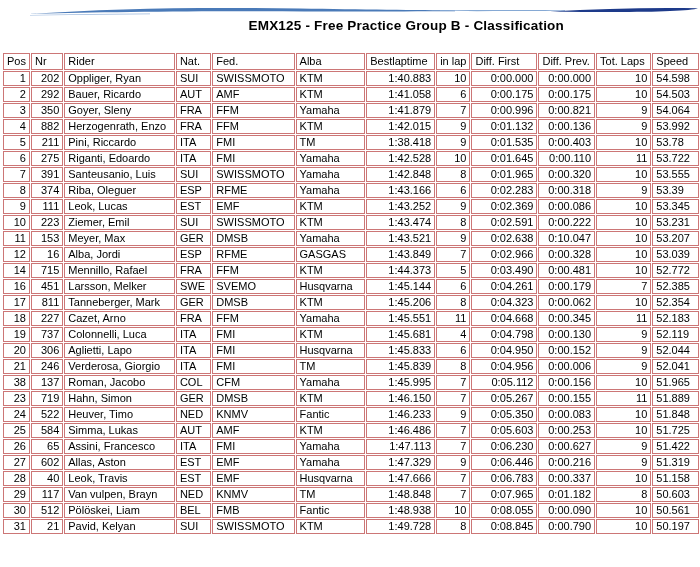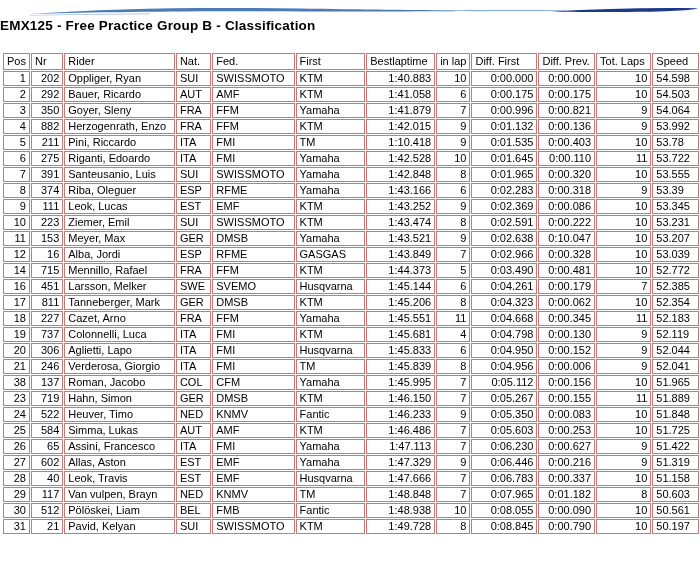--- a/index.html
+++ b/index.html
@@ -23,21 +23,21 @@
     top: 2px;
     left: 0;
     width: 700px;
     height: 18px;
   }
   .title {
     position: absolute;
     top: 18px;
     left: 0;
     width: 564px;
-    text-align: left;
+    text-align: right;
     font-size: 13.5px;
     font-weight: bold;
     letter-spacing: 0.2px;
   }
   table.classification {
     position: absolute;
     top: 52px;
     left: 2px;
     border-collapse: separate;
     border-spacing: 1px;
@@ -103,21 +103,21 @@
         <col style="width: 56px;">
         <col style="width: 48px;">
       </colgroup>
     <thead>
         <tr>
           <th class="al-l">Pos</th>
           <th class="al-l">Nr</th>
           <th class="al-l">Rider</th>
           <th class="al-l">Nat.</th>
           <th class="al-l">Fed.</th>
-          <th class="al-l">First</th>
+          <th class="al-l">Alba</th>
           <th class="al-l">Bestlaptime</th>
           <th class="al-l">in lap</th>
           <th class="al-l">Diff. First</th>
           <th class="al-l">Diff. Prev.</th>
           <th class="al-l">Tot. Laps</th>
           <th class="al-l">Speed</th>
         </tr>
       </thead>
     <tbody>
         <tr>
@@ -176,21 +176,21 @@
           <td class="al-r">9</td>
           <td class="al-l">53.992</td>
         </tr>
         <tr>
           <td class="al-r">5</td>
           <td class="al-r">211</td>
           <td class="al-l">Pini, Riccardo</td>
           <td class="al-l">ITA</td>
           <td class="al-l">FMI</td>
           <td class="al-l">TM</td>
-          <td class="al-r">1:10.418</td>
+          <td class="al-r">1:38.418</td>
           <td class="al-r">9</td>
           <td class="al-r">0:01.535</td>
           <td class="al-r">0:00.403</td>
           <td class="al-r">10</td>
           <td class="al-l">53.78</td>
         </tr>
         <tr>
           <td class="al-r">6</td>
           <td class="al-r">275</td>
           <td class="al-l">Riganti, Edoardo</td>

